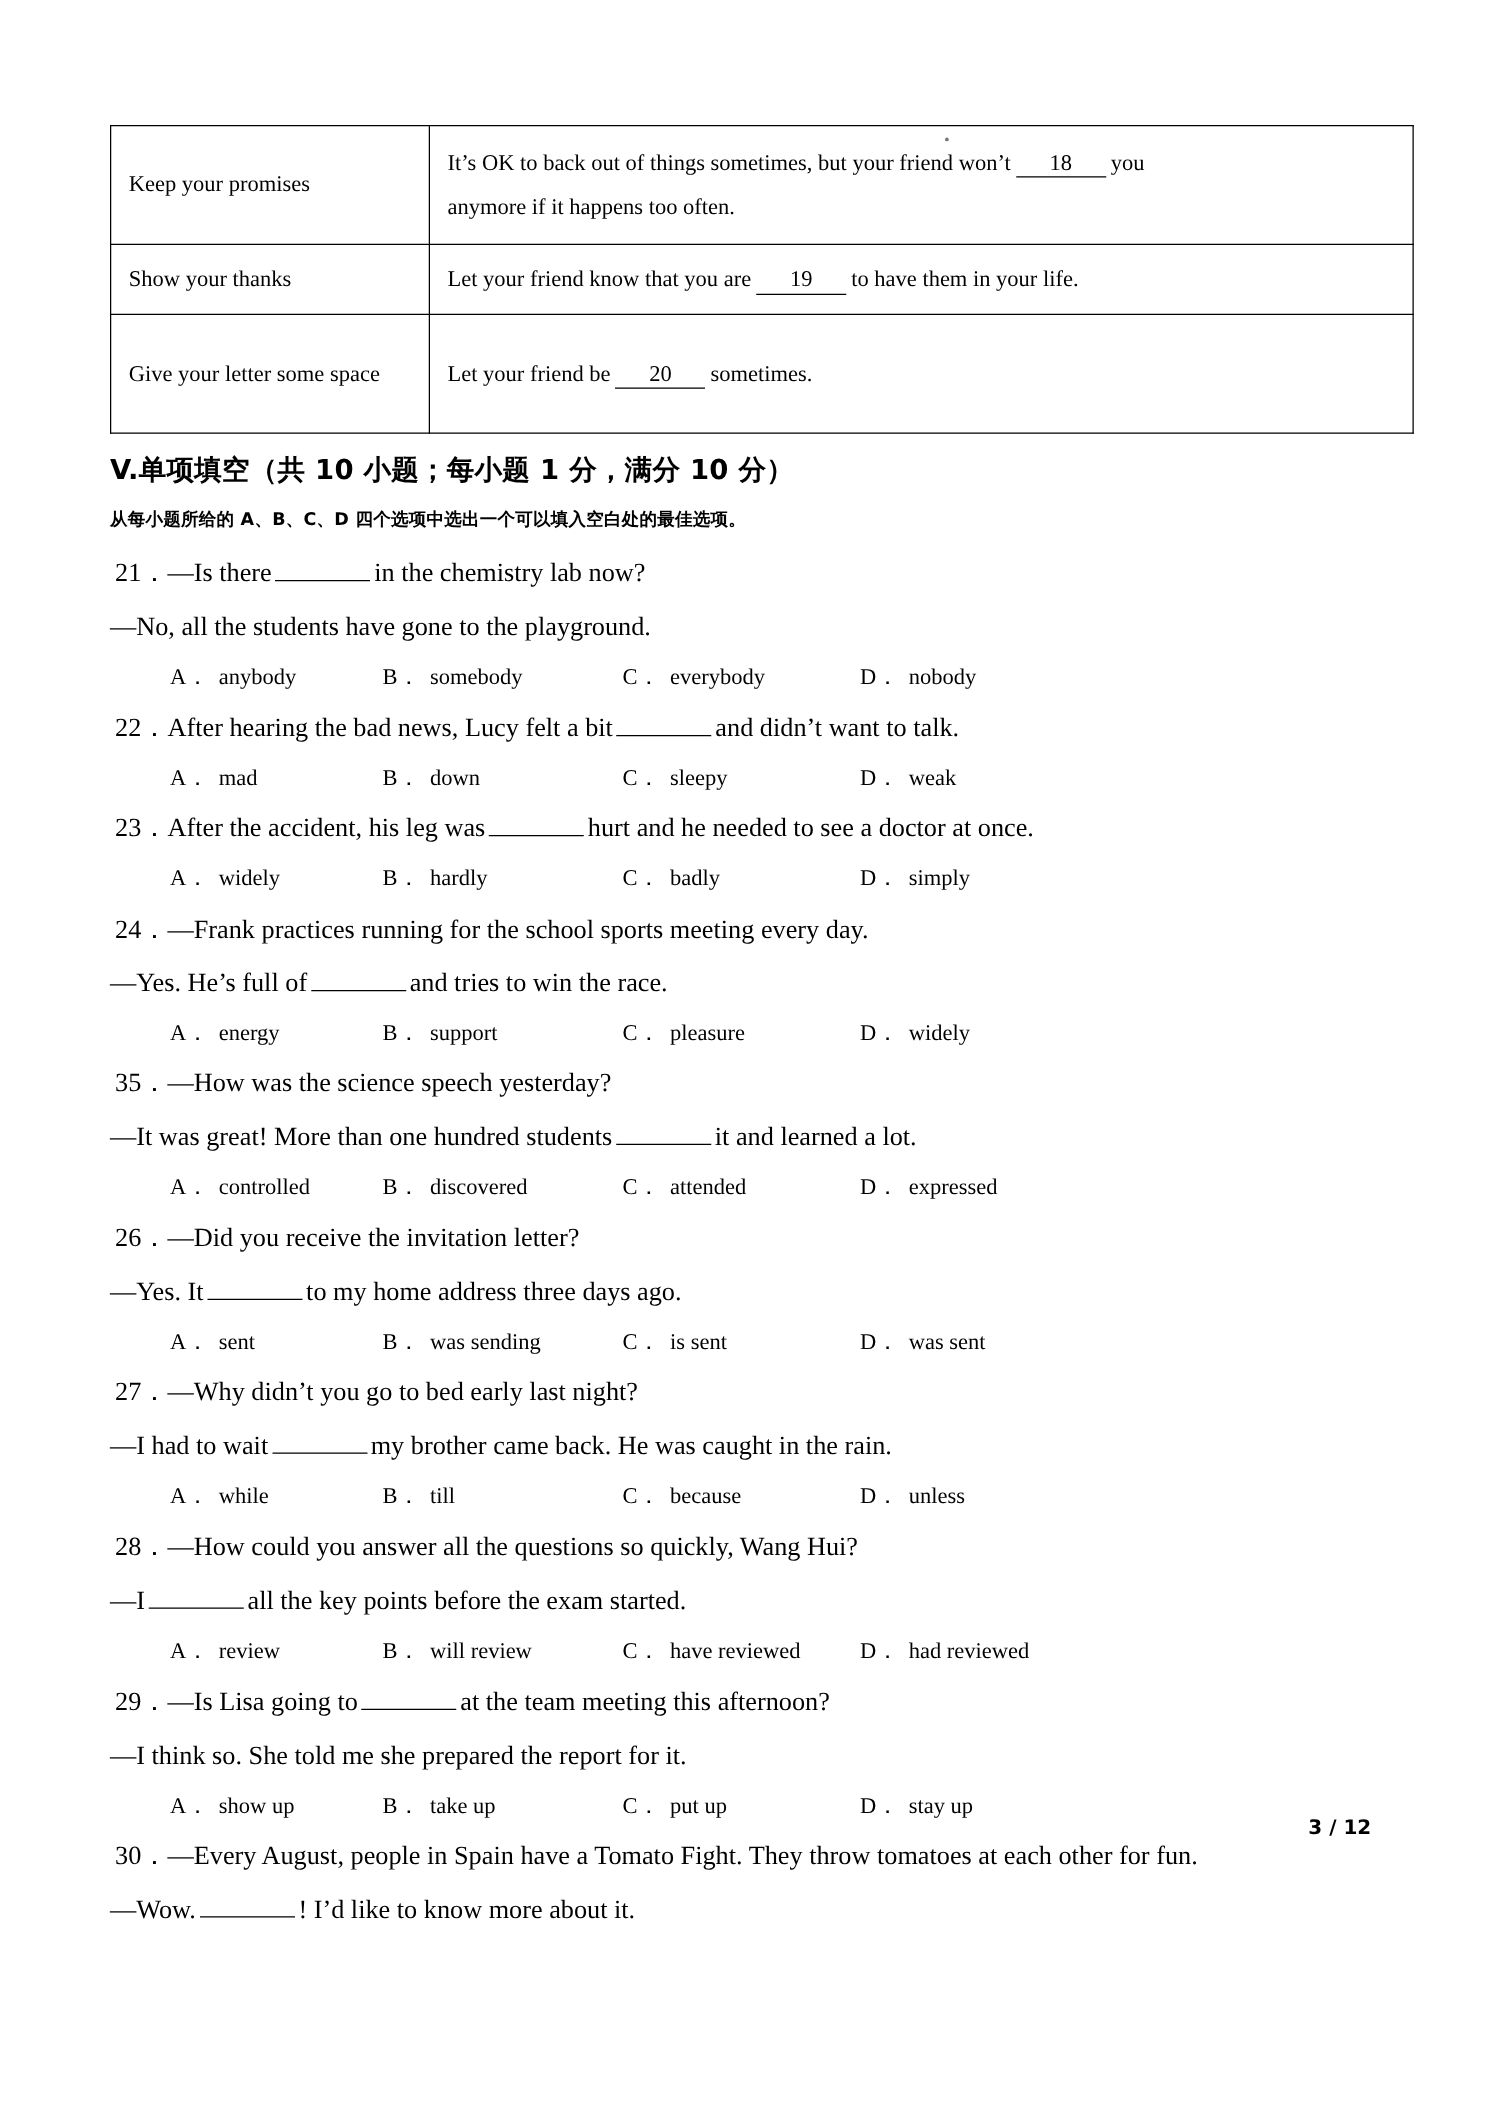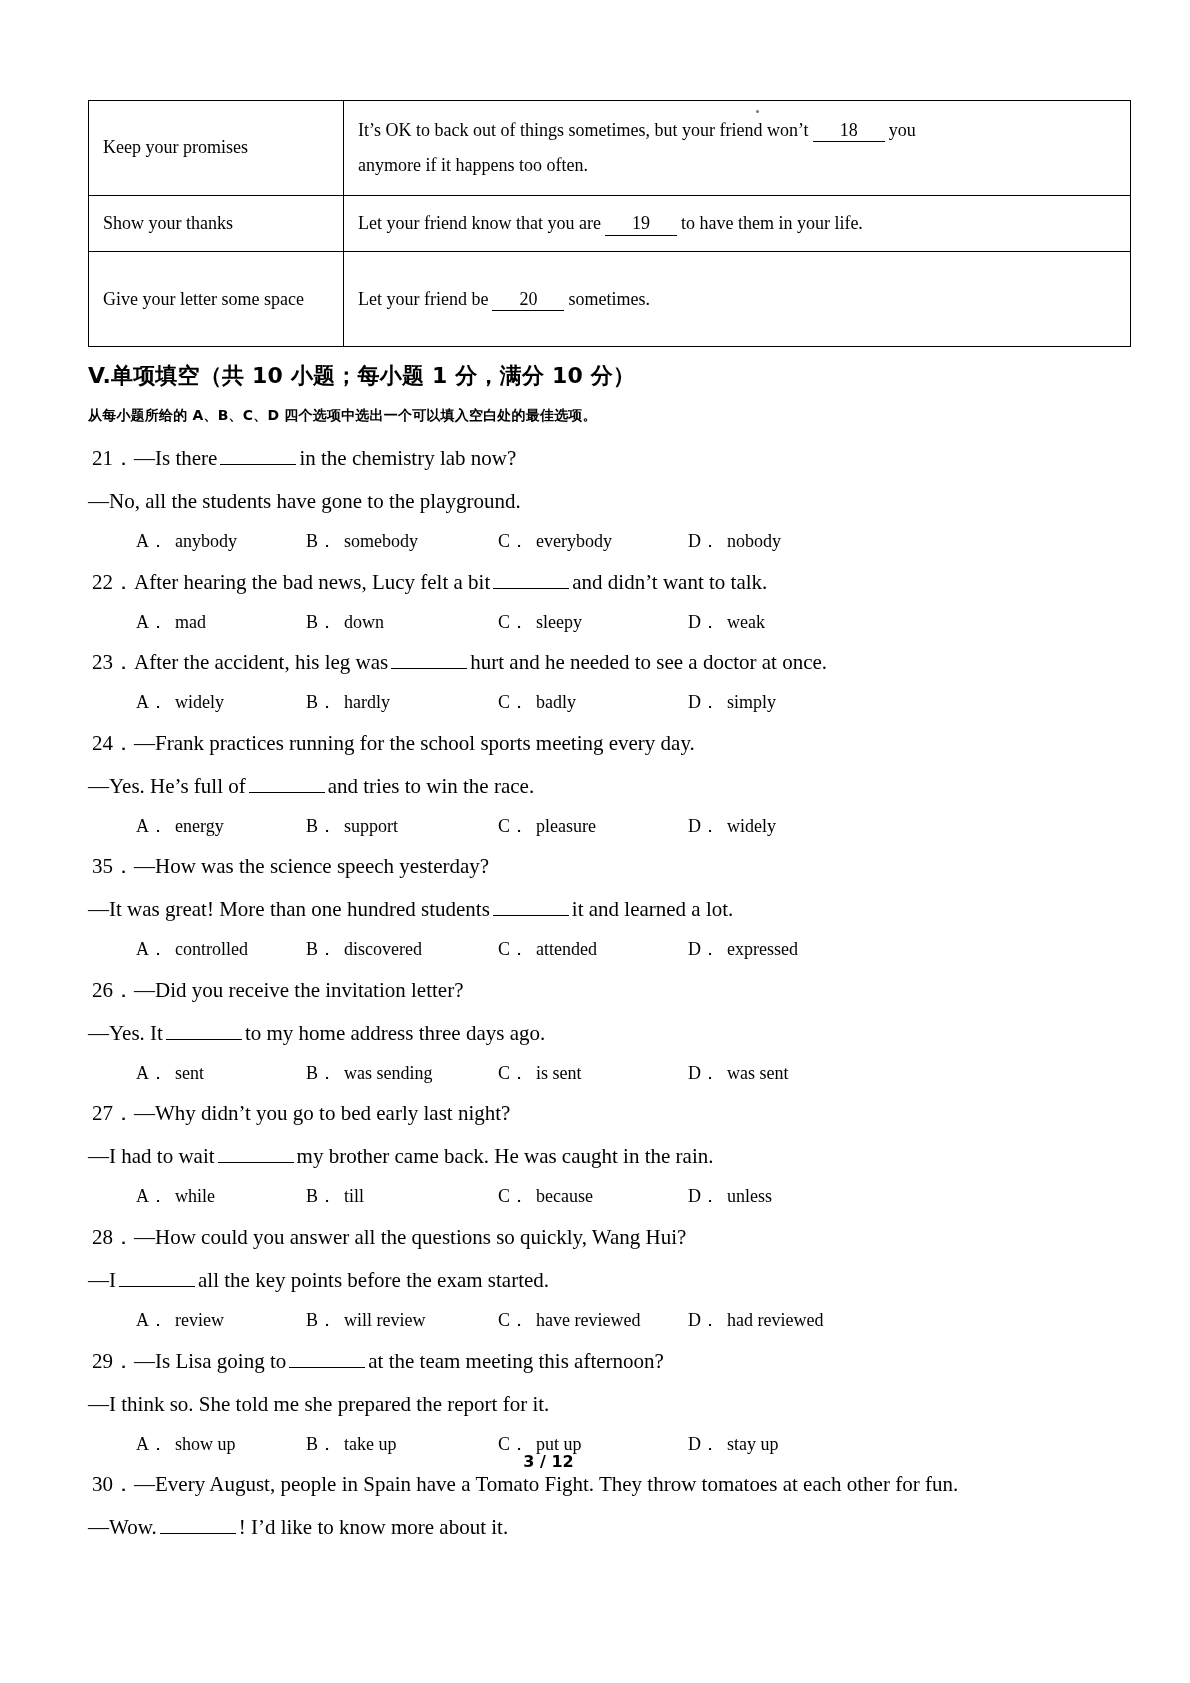--- a/index.html
+++ b/index.html
@@ -127,21 +127,21 @@
   .opt-label {
     margin-right: 8px;
   }
 
   
   .footer {
     position: absolute;
     left: 0;
     top: 1452px;
     width: 1097px;
-    text-align: center;
+    text-align: right;
     font-family: "DejaVu Sans", "Liberation Sans", sans-serif;
     font-size: 16px;
     font-weight: bold;
   }
 </style>
 </head>
 <body>
 
 <div class="page">
 

